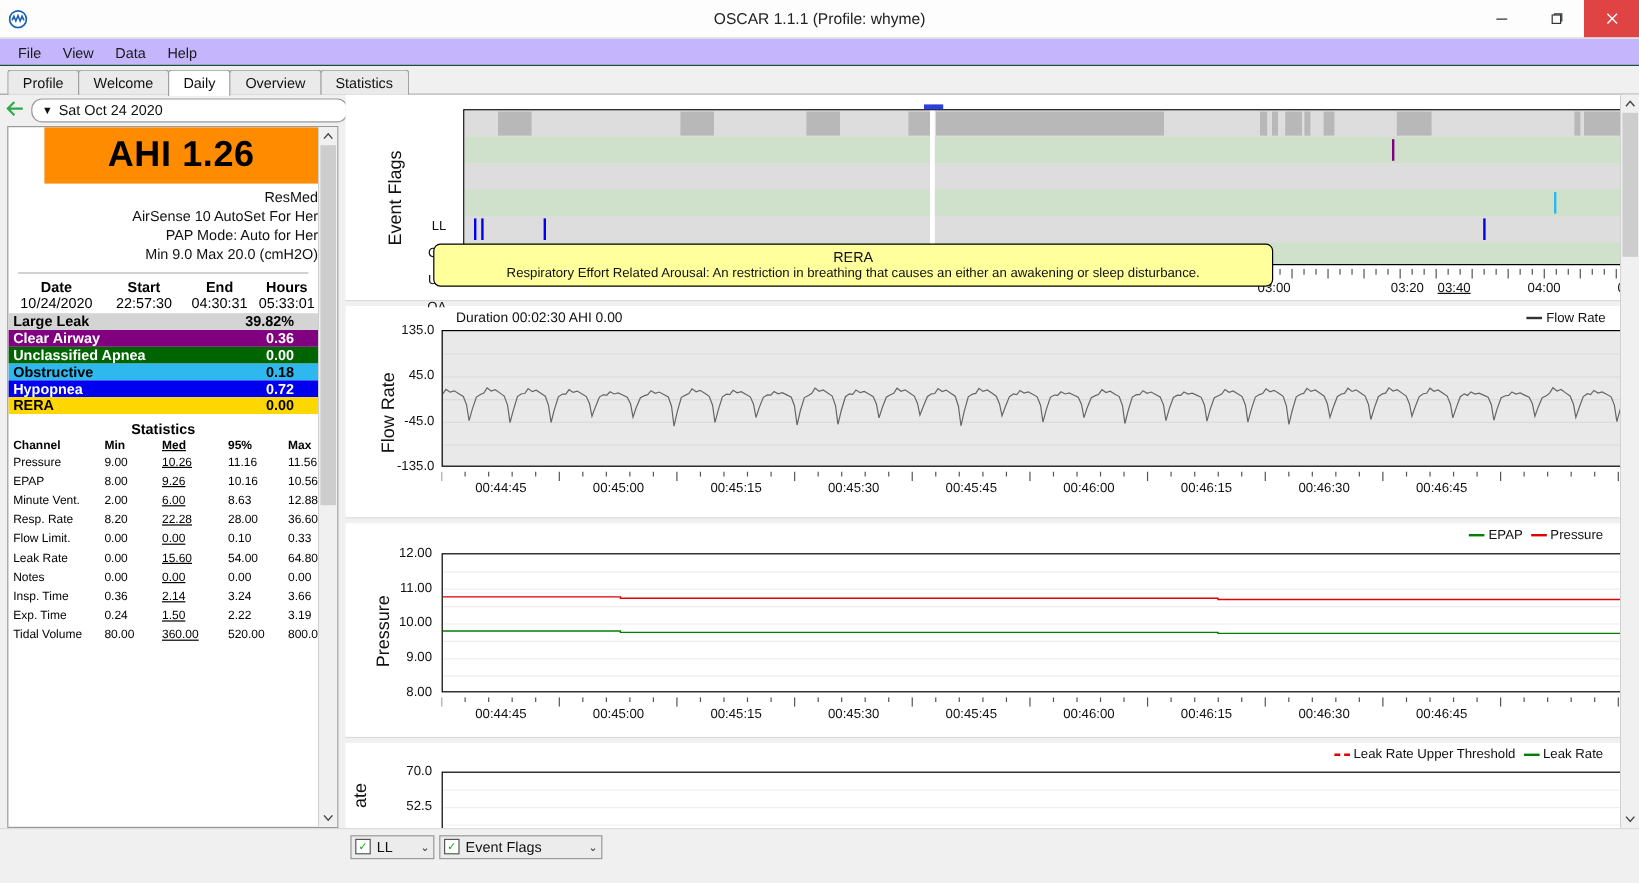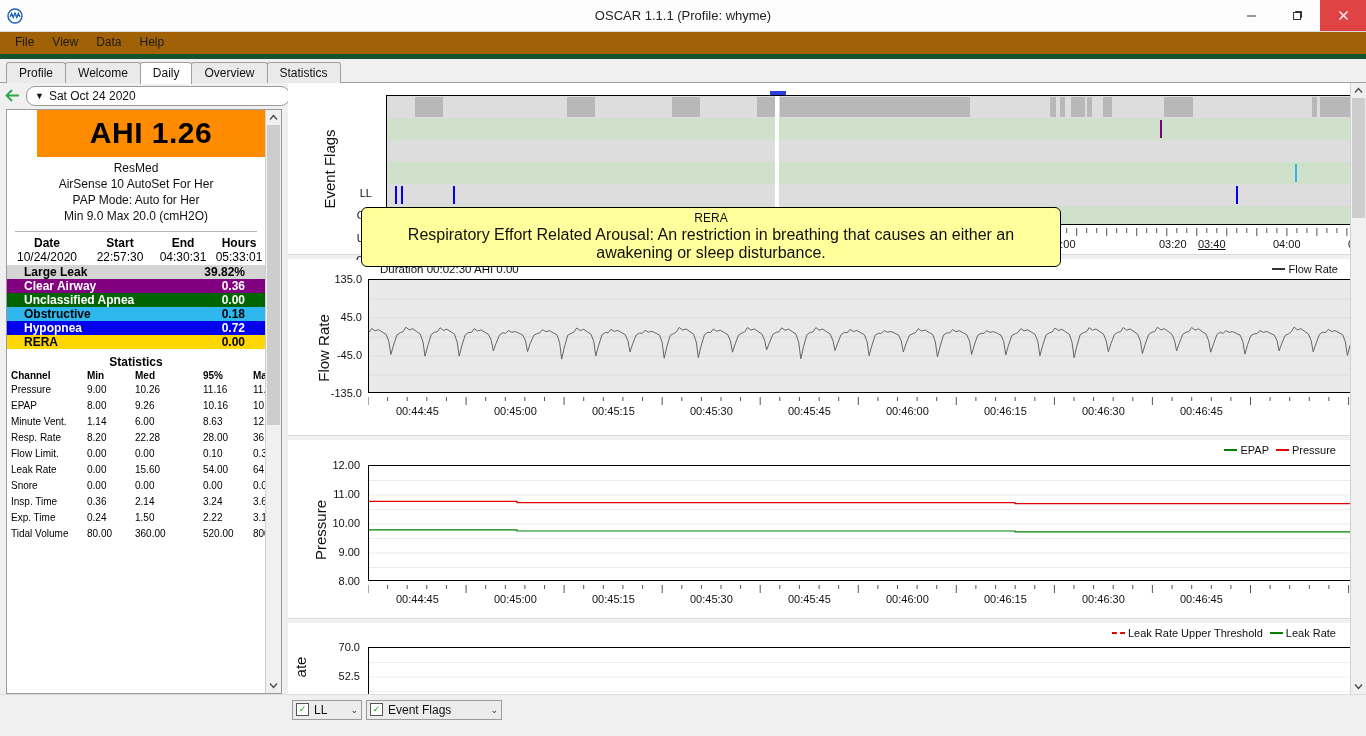--- a/index.html
+++ b/index.html
@@ -18,22 +18,22 @@
   .win-icon{width:16px;height:16px;margin-left:7px;display:flex;align-items:center;justify-content:center;}
   .win-icon svg{display:block;}
   .title-text{position:absolute;left:0;right:0;text-align:center;font-size:13px;color:#222;
               line-height:31px;pointer-events:none;}
   .win-btns{margin-left:auto;display:flex;height:31px;}
   .win-btn{width:46px;height:31px;display:flex;align-items:center;justify-content:center;color:#333;}
   .win-btn.close{background:#e04343;color:#fff;}
   .win-btn svg{display:block;}
 
   
-  .menubar{height:22px;background:#a16207;display:flex;align-items:flex-start;
-           padding-left:6px;border-bottom:5px solid #14532d;}
+  .menubar{height:22px;background:#c4b5fd;display:flex;align-items:flex-end;
+           padding-left:6px;border-bottom:1px solid #14532d;}
   .menu-item{padding:3px 9px;font-size:12px;color:#1a1a1a;}
 
   
   .tabstrip{height:24px;background:#f0f0f0;display:flex;align-items:flex-end;
             padding-left:6px;position:relative;}
   .tabstrip:after{content:"";position:absolute;left:0;right:0;bottom:0;height:1px;background:#a0a0a0;}
   .tab{border:1px solid #a0a0a0;border-bottom:none;background:#eaeaea;
        padding:3px 12px 3px;margin-right:-1px;font-size:12px;color:#111;
        border-radius:3px 3px 0 0;position:relative;z-index:1;}
   .tab.active{background:#fff;z-index:3;padding-bottom:4px;margin-bottom:-1px;}
@@ -60,38 +60,38 @@
   .detail{flex:1;overflow:hidden;padding:0;}
   .scrollbar{width:15px;background:#f0f0f0;border-left:1px solid #cfcfcf;
              display:flex;flex-direction:column;align-items:center;}
   .sb-arrow{width:15px;height:15px;display:flex;align-items:center;justify-content:center;
             font-size:9px;color:#444;background:#f0f0f0;}
   .sb-track{flex:1;width:15px;background:#f0f0f0;position:relative;}
   .sb-thumb{position:absolute;left:1px;right:1px;top:0;height:300px;background:#cdcdcd;}
 
   .ahi{background:#ff8c00;text-align:center;font-weight:bold;font-size:30px;color:#000;
        padding:6px 0 7px;letter-spacing:0.5px;margin-left:30px;}
-  .devinfo{text-align:center;font-size:12px;color:#111;line-height:16px;padding:3px 0 5px;}
+  .devinfo{text-align:right;font-size:12px;color:#111;line-height:16px;padding:3px 0 5px;}
   .hr{border-top:1px solid #b5b5b5;margin:2px 8px 4px;}
 
   table.tbl{width:100%;border-collapse:collapse;font-size:12px;}
   table.tbl td,table.tbl th{padding:0 0 0 0;}
   .sess-head td{font-weight:bold;text-align:center;padding-bottom:1px;}
   .sess-row td{text-align:center;}
   .evtrow td{font-weight:bold;padding:1px 0;}
-  .evtrow td.lbl{padding-left:17px;text-align:left;}
+  .evtrow td.lbl{padding-left:4px;text-align:left;}
   .evtrow td.val{padding-right:20px;text-align:right;}
 
   .statstitle{text-align:center;font-weight:bold;font-size:12px;padding:6px 0 1px;}
   table.stats{width:100%;border-collapse:collapse;font-size:10px;table-layout:fixed;}
   table.stats th{font-weight:bold;text-align:left;padding:0 0 1px 0;}
   table.stats td{text-align:left;vertical-align:top;padding:0;line-height:16px;}
   table.stats .c0{width:76px;padding-left:4px;}
   table.stats .c1{width:48px;}
-  table.stats .c2{width:68px;}
+  table.stats .c2{width:55px;text-decoration:underline;}
   table.stats .c3{width:50px;}
   table.stats .c4{width:50px;}
 
   .hoursbar{margin:5px 6px 4px;height:22px;border:1px solid #7a7a7a;background:#ffe766;
             display:flex;align-items:center;justify-content:center;font-size:12px;color:#111;
             box-shadow:inset 0 0 0 1px #fff;}
   .hoursbar-outer{padding:2px 4px 4px;}
 
   
   .rightpane{flex:1;display:flex;flex-direction:column;background:#f0f0f0;position:relative;}
@@ -116,21 +116,21 @@
   .efbar{position:absolute;background:#b8b8b8;}
   .efmark{position:absolute;width:2px;}
   .cursorline{position:absolute;width:4px;background:#fff;}
   .cursortop{position:absolute;height:4px;background:#2b3ee0;width:16px;}
   .ruler{position:absolute;left:0;right:0;height:9px;}
 
   
   .tooltip{position:absolute;background:#ffff9c;border:1px solid #000;border-radius:6px;
            z-index:40;box-sizing:border-box;}
   .tt-title{text-align:center;font-size:12px;color:#111;padding:3px 0 1px;}
-  .tt-body{text-align:center;font-size:16px;color:#111;padding:0 6px 4px;}
+  .tt-body{text-align:center;font-size:11px;color:#111;padding:0 6px 4px;}
 
   
   svg.trace{position:absolute;display:block;}
 
   
   .statusbar{height:29px;background:#f0f0f0;display:flex;align-items:center;padding:0 4px;gap:4px;
              border-top:1px solid #dcdcdc;}
   .combo{height:20px;border:1px solid #9a9a9a;background:#ececec;display:flex;align-items:center;
          gap:5px;padding:0 3px;font-size:12px;color:#111;box-sizing:border-box;}
   .combo .chk{width:11px;height:11px;border:1px solid #555;background:#fff;color:#0a0;
@@ -301,21 +301,21 @@
                 </tr>
             <tr>
                   <td class="c0">EPAP</td>
                   <td class="c1">8.00</td>
                   <td class="c2">9.26</td>
                   <td class="c3">10.16</td>
                   <td class="c4">10.56</td>
                 </tr>
             <tr>
                   <td class="c0">Minute Vent.</td>
-                  <td class="c1">1.14</td>
+                  <td class="c1">2.00</td>
                   <td class="c2">6.00</td>
                   <td class="c3">8.63</td>
                   <td class="c4">12.88</td>
                 </tr>
             <tr>
                   <td class="c0">Resp. Rate</td>
                   <td class="c1">8.20</td>
                   <td class="c2">22.28</td>
                   <td class="c3">28.00</td>
                   <td class="c4">36.60</td>
@@ -328,21 +328,21 @@
                   <td class="c4">0.33</td>
                 </tr>
             <tr>
                   <td class="c0">Leak Rate</td>
                   <td class="c1">0.00</td>
                   <td class="c2">15.60</td>
                   <td class="c3">54.00</td>
                   <td class="c4">64.80</td>
                 </tr>
             <tr>
-                  <td class="c0">Snore</td>
+                  <td class="c0">Notes</td>
                   <td class="c1">0.00</td>
                   <td class="c2">0.00</td>
                   <td class="c3">0.00</td>
                   <td class="c4">0.00</td>
                 </tr>
             <tr>
                   <td class="c0">Insp. Time</td>
                   <td class="c1">0.36</td>
                   <td class="c2">2.14</td>
                   <td class="c3">3.24</td>

